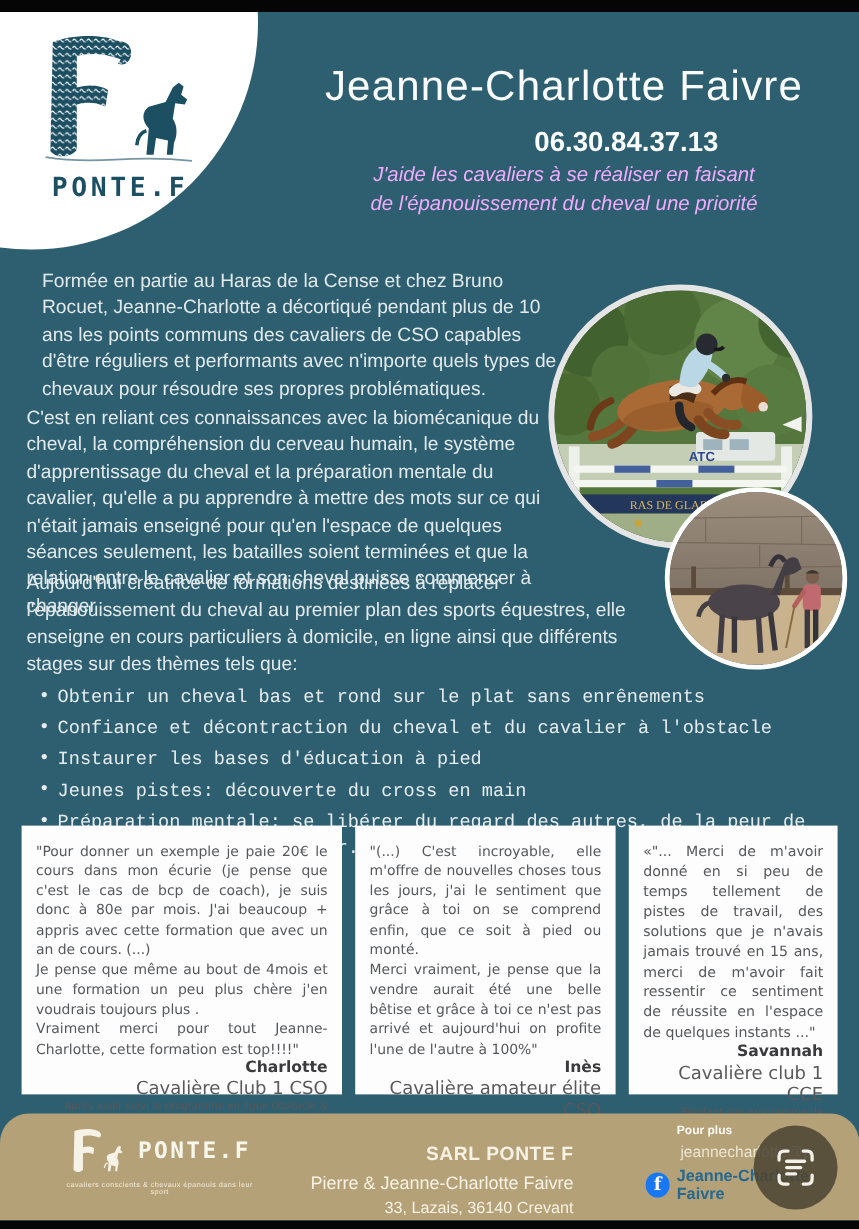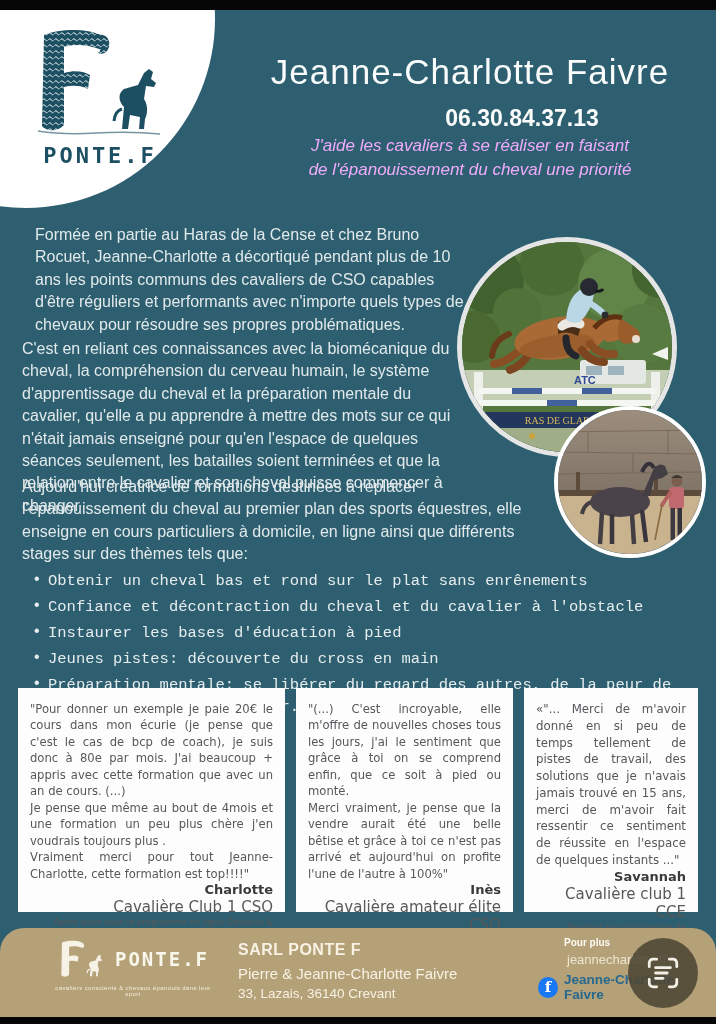--- a/index.html
+++ b/index.html
@@ -47,21 +47,21 @@
   .sig-role{font-size:15px;color:#58585a;margin-top:1px;}
   .sig-context{font-size:8.5px;color:#58585a;margin-top:1px;}
 
   
   .footer{position:absolute;left:0;top:918px;width:716px;height:89px;background:#b5a178;
           border-radius:24px 24px 0 0;}
   .f-logo{position:absolute;left:48px;top:8px;width:170px;color:#f7f3e6;text-align:center;}
   .f-logo-row{display:flex;align-items:center;justify-content:center;gap:8px;}
   .f-word{font-family:"DejaVu Sans Mono",monospace;font-size:19px;font-weight:600;letter-spacing:2px;color:#f9f6ec;}
   .f-tagline{margin-top:3px;font-size:6px;letter-spacing:0.4px;color:#f3eedd;}
-  .f-center{position:absolute;left:238px;top:13px;width:240px;text-align:left;color:#f7f2e4;}
+  .f-center{position:absolute;left:238px;top:26px;width:240px;text-align:right;color:#f7f2e4;}
   .f-company{font-size:16px;font-weight:700;letter-spacing:0.5px;}
   .f-owners{margin-top:6px;font-size:15px;}
   .f-address{margin-top:4px;font-size:13.5px;}
   .f-right{position:absolute;left:538px;top:9px;width:172px;}
   .f-more{font-size:10px;font-weight:700;color:#fdfbf4;padding-left:26px;}
   .f-email{margin-top:4px;font-size:13px;color:#ece5d0;padding-left:29px;}
   .fb-row{margin-top:5px;display:flex;align-items:center;gap:6px;}
   .fb-icon{width:21px;height:21px;border-radius:50%;background:#1877f2;color:#fff;display:flex;
            align-items:center;justify-content:center;font-family:"DejaVu Serif",serif;
            font-size:15px;font-weight:700;line-height:1;}

